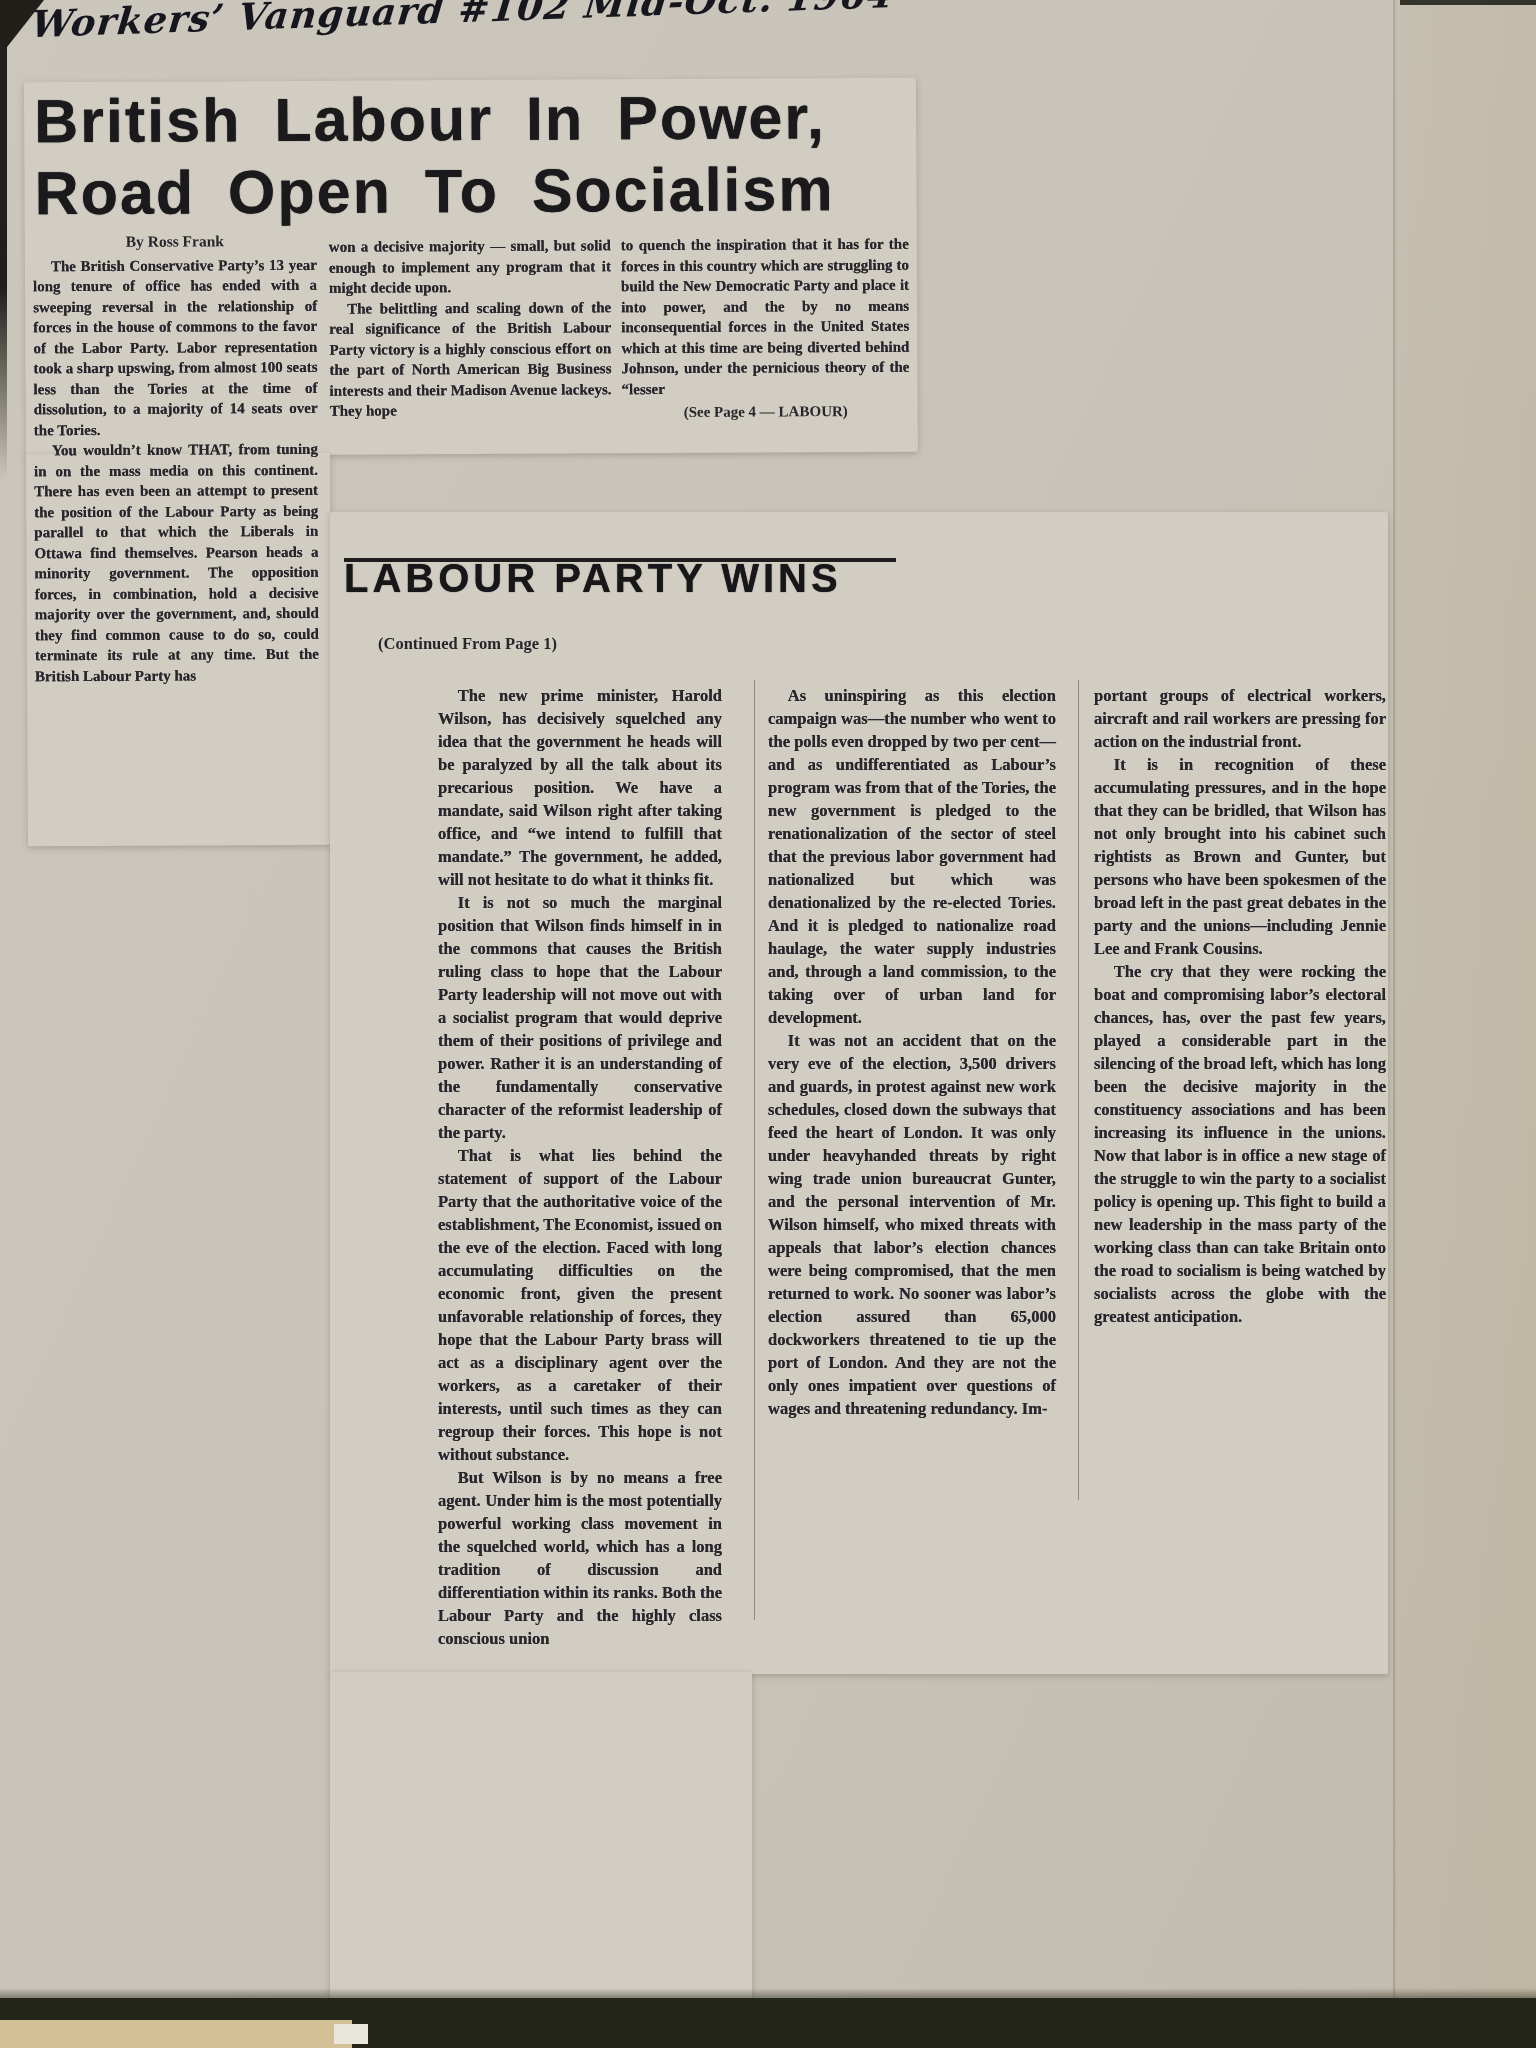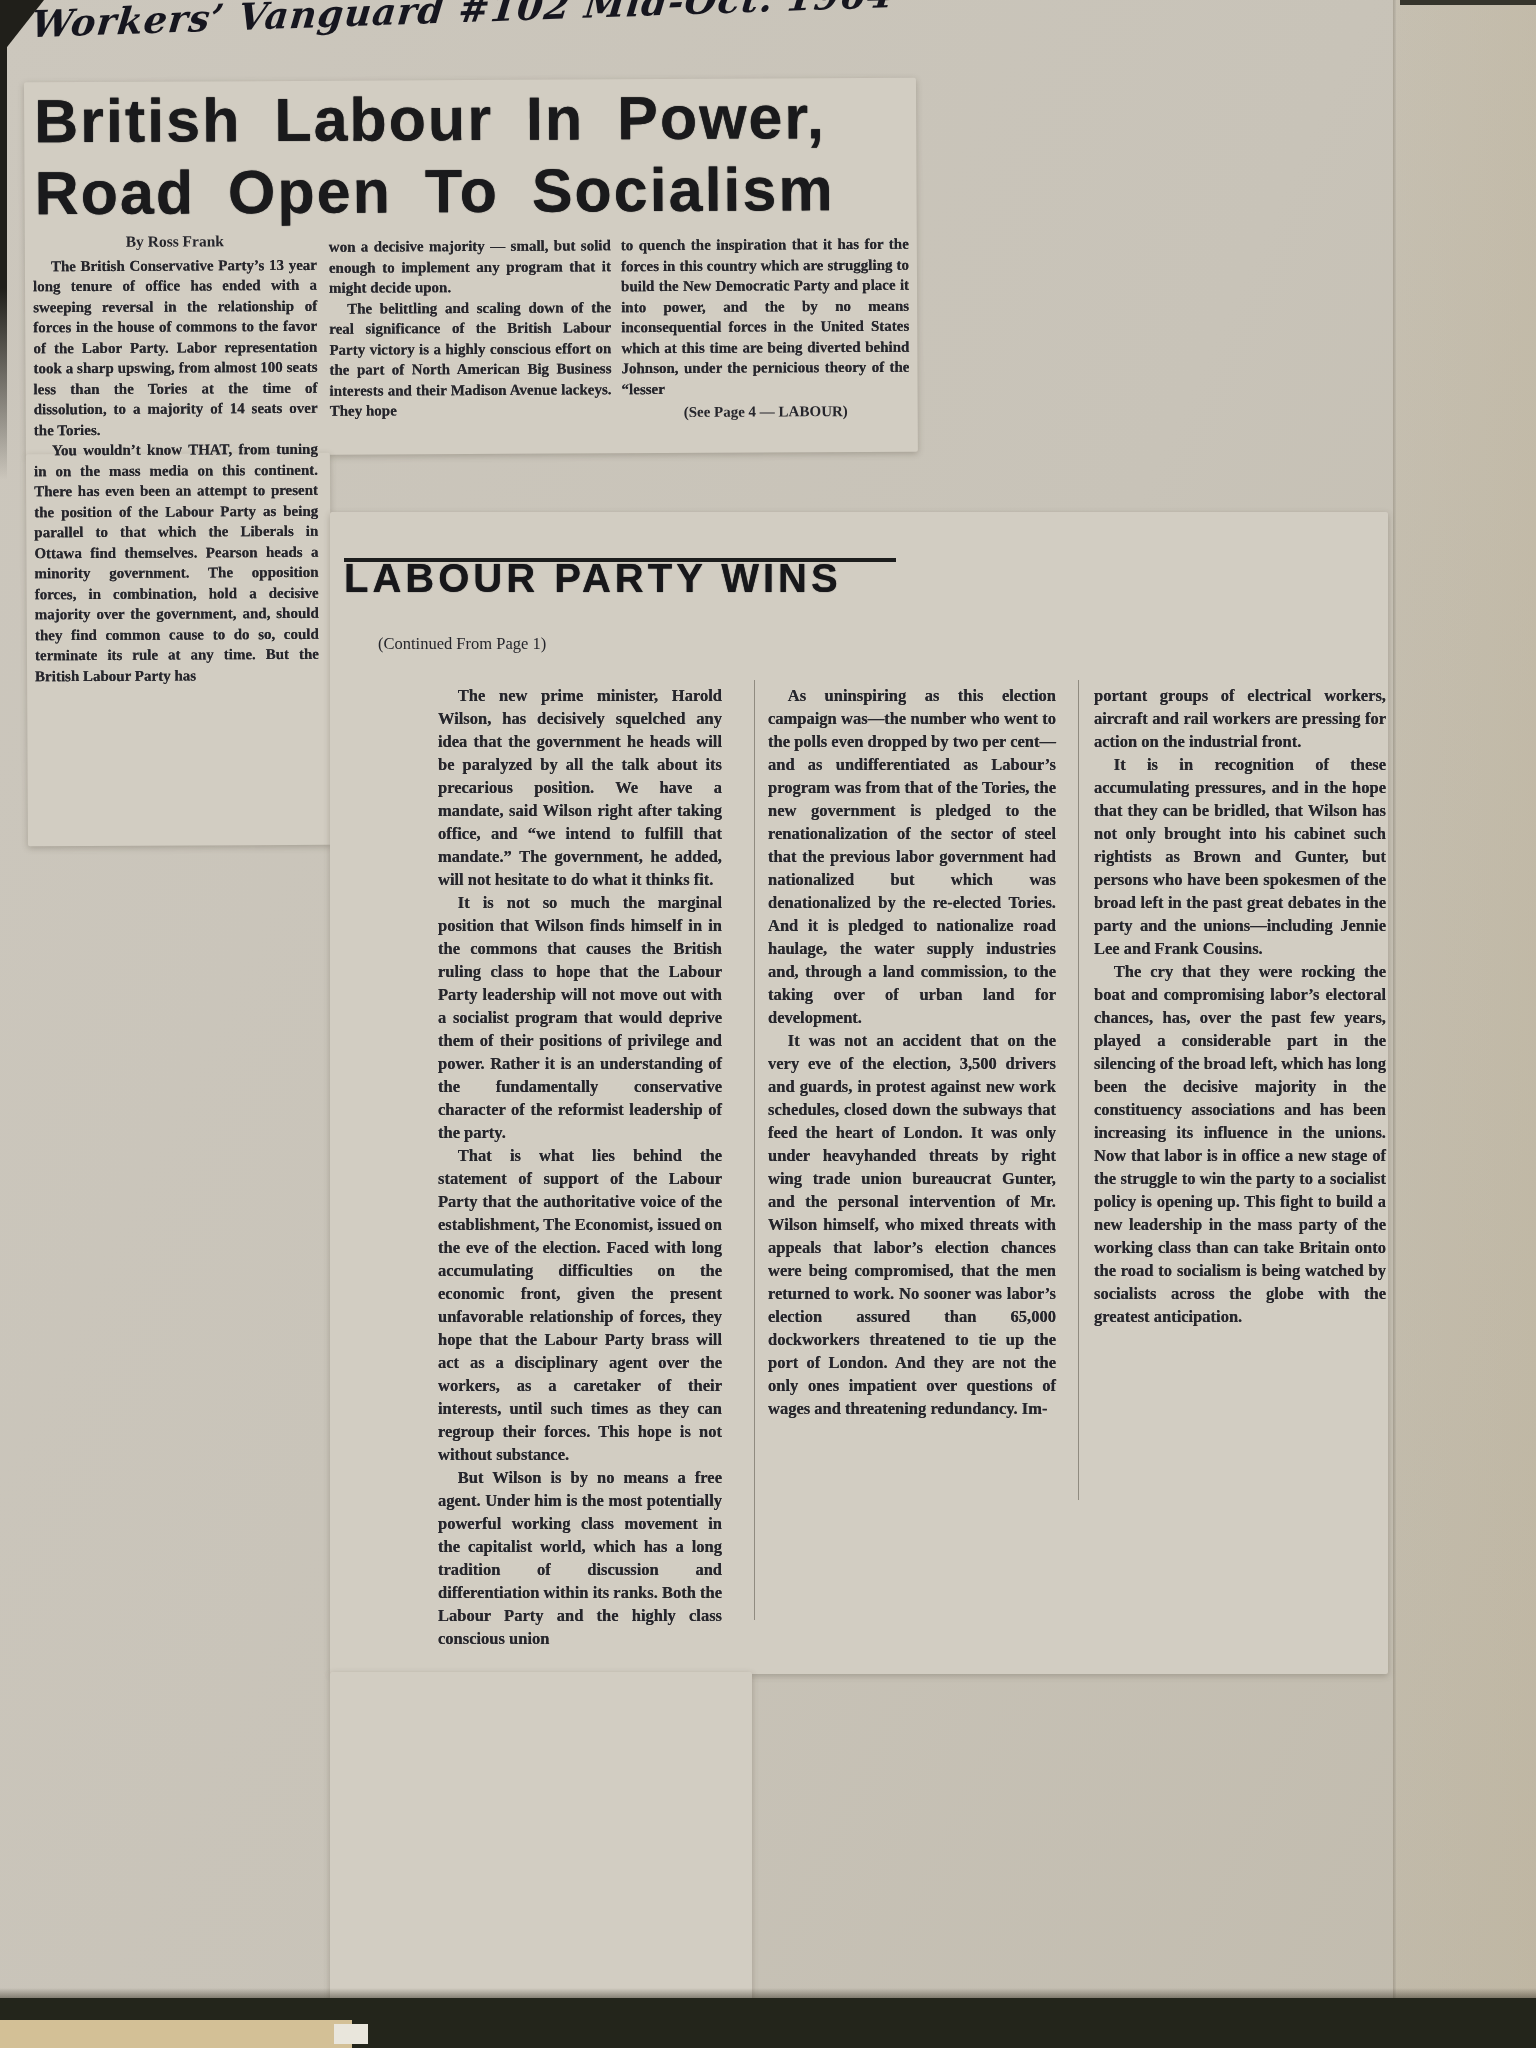--- a/index.html
+++ b/index.html
@@ -47,21 +47,21 @@
   
   .article2 { position:absolute; left:330px; top:512px; width:1070px; height:1502px; }
   .a2-bg-main { left:0; top:0; width:1058px; height:1162px; }
   .a2-bg-ext  { left:0; top:1160px; width:422px; height:330px; }
   .a2-rule { position:absolute; left:14px; top:46px; width:552px; height:4px; background:#1d1d1d; }
   .a2-headline {
     position:absolute; left:14px; top:44px; white-space:nowrap;
     font-family:"Liberation Sans", sans-serif; font-weight:bold;
     font-size:40px; letter-spacing:4px; color:#17171a; text-shadow:0 0 1px #17171a;
   }
-  .a2-continued { position:absolute; left:48px; top:122px; font-weight:normal; font-size:16.5px; color:#26262c; }
+  .a2-continued { position:absolute; left:48px; top:122px; font-weight:bold; font-size:16.5px; color:#26262c; }
   .a2col { font-size:16.5px; line-height:23px; }
   .a2c1 { left:108px; top:172px; width:284px; }
   .a2c2 { left:438px; top:172px; width:288px; }
   .a2c3 { left:764px; top:172px; width:292px; }
   .colrule { position:absolute; width:1px; background:rgba(90,85,75,.55); }
   .colrule1 { left:424px; top:168px; height:940px; }
   .colrule2 { left:748px; top:168px; height:820px; }
 
   
   .corner-tl { position:absolute; left:0; top:0; width:0; height:0;
@@ -121,21 +121,21 @@
     <div class="a2-headline">LABOUR PARTY WINS</div>
     <div class="a2-continued">(Continued From Page 1)</div>
 
     <div class="colrule colrule1"></div>
     <div class="colrule colrule2"></div>
 
     <div class="newscol a2col a2c1">
       <p>The new prime minister, Harold Wilson, has decisively squelched any idea that the government he heads will be paralyzed by all the talk about its precarious position. We have a mandate, said Wilson right after taking office, and “we intend to fulfill that mandate.” The government, he added, will not hesitate to do what it thinks fit.</p>
       <p>It is not so much the marginal position that Wilson finds himself in in the commons that causes the British ruling class to hope that the Labour Party leadership will not move out with a socialist program that would deprive them of their positions of privilege and power. Rather it is an understanding of the fundamentally conservative character of the reformist leadership of the party.</p>
       <p>That is what lies behind the statement of support of the Labour Party that the authoritative voice of the establishment, The Economist, issued on the eve of the election. Faced with long accumulating difficulties on the economic front, given the present unfavorable relationship of forces, they hope that the Labour Party brass will act as a disciplinary agent over the workers, as a caretaker of their interests, until such times as they can regroup their forces. This hope is not without substance.</p>
-      <p>But Wilson is by no means a free agent. Under him is the most potentially powerful working class movement in the capitalist world, which has a long tradition of discussion and differentiation within its ranks. Both the Labour Party and the highly class conscious union</p>
+      <p>But Wilson is by no means a free agent. Under him is the most potentially powerful working class movement in the squelched world, which has a long tradition of discussion and differentiation within its ranks. Both the Labour Party and the highly class conscious union</p>
     </div>
 
     <div class="newscol a2col a2c2">
       <p>As uninspiring as this election campaign was—the number who went to the polls even dropped by two per cent—and as undifferentiated as Labour’s program was from that of the Tories, the new government is pledged to the renationalization of the sector of steel that the previous labor government had nationalized but which was denationalized by the re-elected Tories. And it is pledged to nationalize road haulage, the water supply industries and, through a land commission, to the taking over of urban land for development.</p>
       <p>It was not an accident that on the very eve of the election, 3,500 drivers and guards, in protest against new work schedules, closed down the subways that feed the heart of London. It was only under heavyhanded threats by right wing trade union bureaucrat Gunter, and the personal intervention of Mr. Wilson himself, who mixed threats with appeals that labor’s election chances were being compromised, that the men returned to work. No sooner was labor’s election assured than 65,000 dockworkers threatened to tie up the port of London. And they are not the only ones impatient over questions of wages and threatening redundancy. Im-</p>
     </div>
 
     <div class="newscol a2col a2c3">
       <p class="cont">portant groups of electrical workers, aircraft and rail workers are pressing for action on the industrial front.</p>
       <p>It is in recognition of these accumulating pressures, and in the hope that they can be bridled, that Wilson has not only brought into his cabinet such rightists as Brown and Gunter, but persons who have been spokesmen of the broad left in the past great debates in the party and the unions—including Jennie Lee and Frank Cousins.</p>

